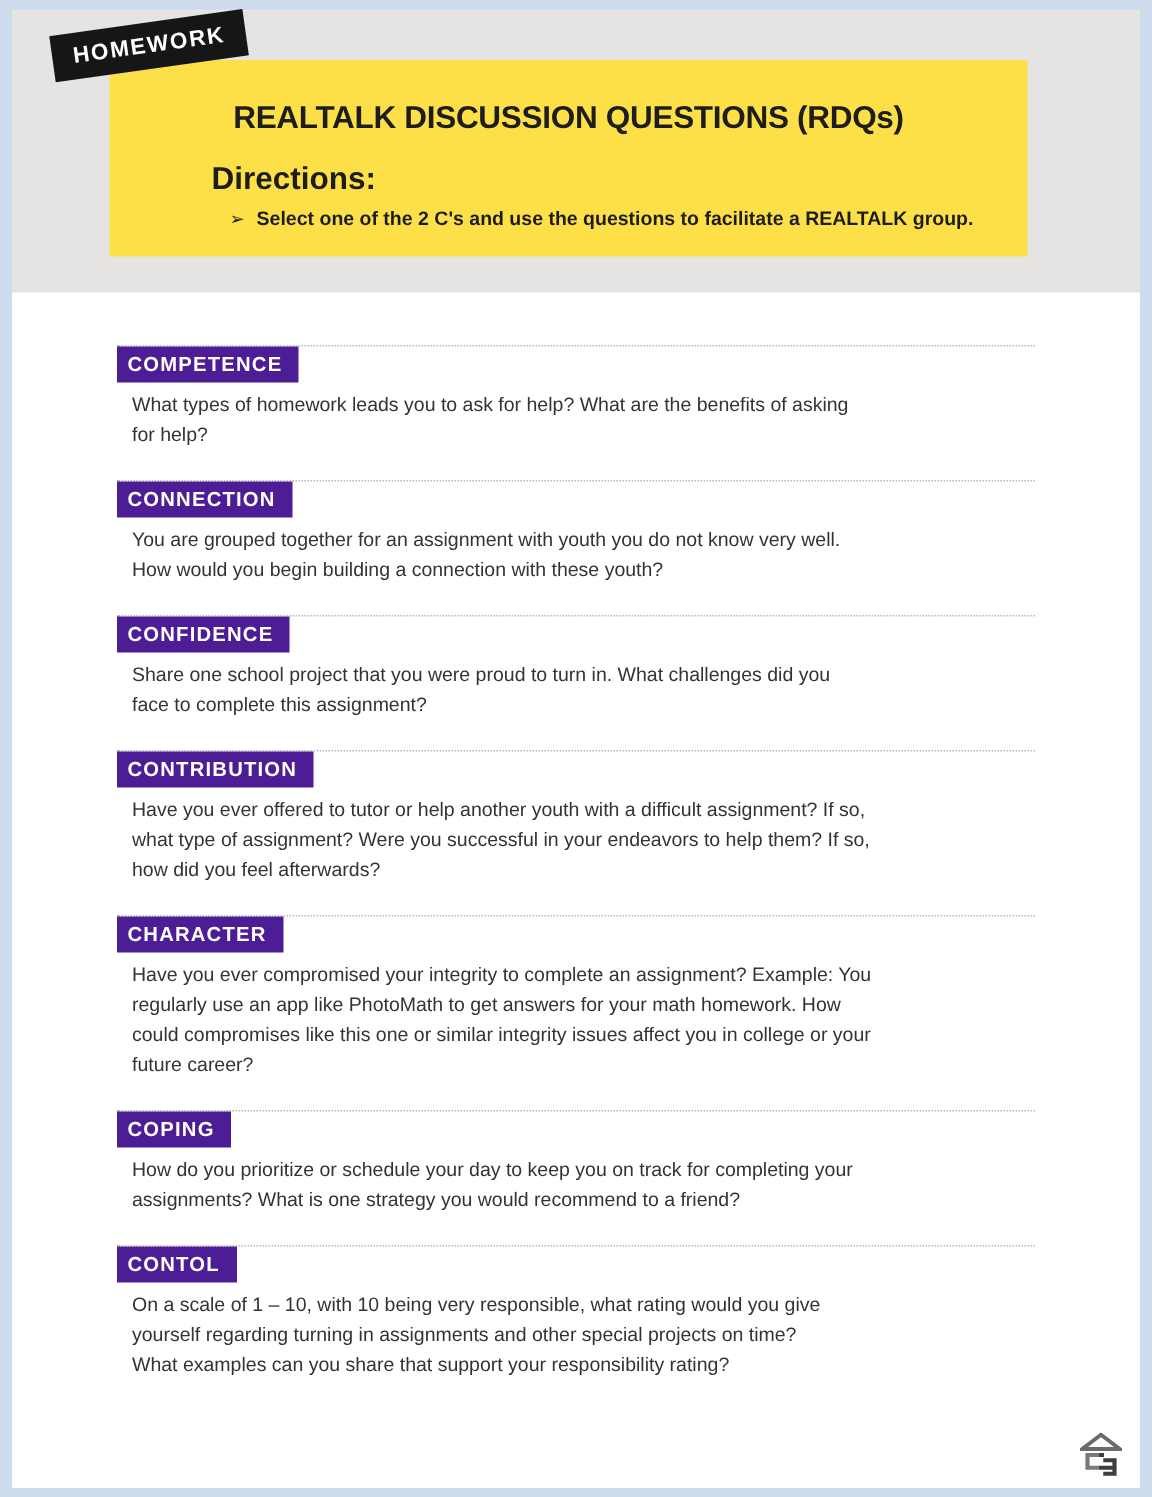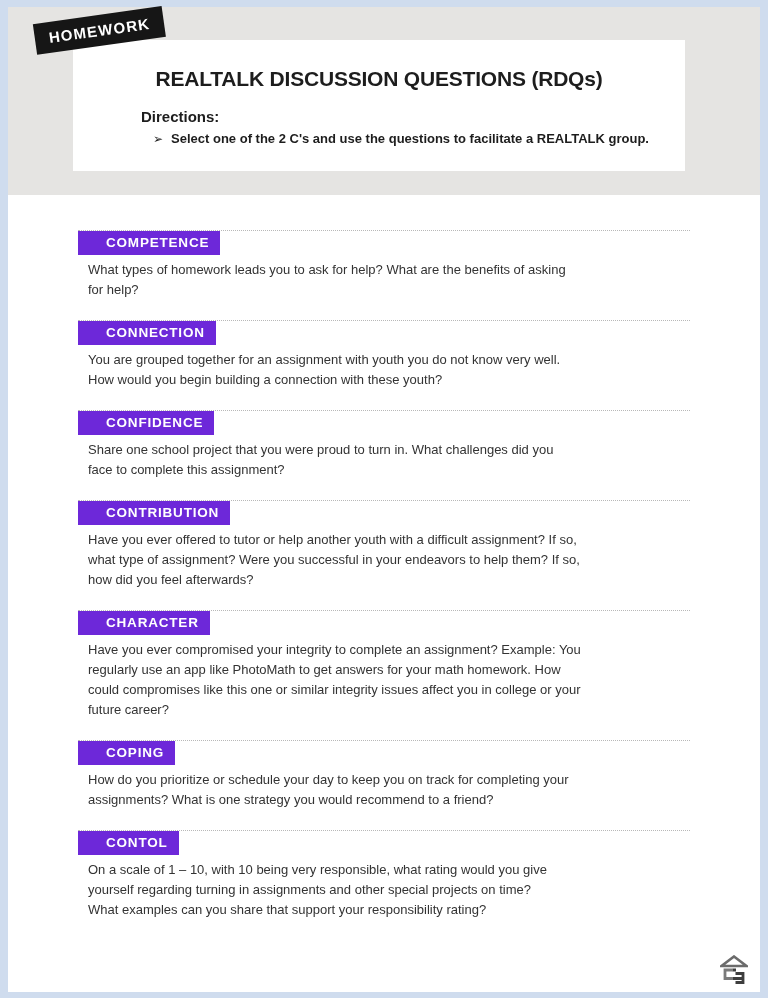--- a/index.html
+++ b/index.html
@@ -31,34 +31,34 @@
     letter-spacing: 1.2px;
     padding: 7px 14px 7px 14px;
     transform: rotate(-8deg);
     transform-origin: left center;
     z-index: 3;
   }
   .header-box {
     position: absolute;
     left: 65px; top: 33px;
     width: 612px; height: 131px;
-    background: #ffffff;
+    background: #fde047;
     z-index: 2;
   }
   .title {
     margin-top: 27px;
     text-align: center;
     font-size: 21px;
     font-weight: bold;
     letter-spacing: -0.2px;
     color: #1d1d1d;
   }
   .directions-label {
     margin: 17px 0 0 68px;
-    font-size: 15px;
+    font-size: 21px;
     font-weight: bold;
     color: #1d1d1d;
   }
   .directions-bullet {
     margin: 6px 0 0 80px;
     font-size: 13px;
     font-weight: bold;
     color: #1d1d1d;
     display: flex;
     align-items: baseline;
@@ -69,26 +69,26 @@
     font-weight: normal;
   }
   .content {
     position: absolute;
     left: 70px; top: 223px;
     width: 612px;
   }
   .section { border-top: 1px dotted #b8b8b8; padding-bottom: 20px; }
   .section-label {
     display: inline-block;
-    background: #6d28d9;
+    background: #4c1d95;
     color: #ffffff;
     font-size: 13.5px;
     font-weight: bold;
     letter-spacing: 0.8px;
-    padding: 4px 11px 5px 28px;
+    padding: 4px 11px 5px 7px;
   }
   .section-question {
     margin: 5px 0 0 10px;
     font-size: 13px;
     line-height: 20px;
     color: #333333;
     max-width: 600px;
     white-space: pre-line;
   }
   .footer-logo {

